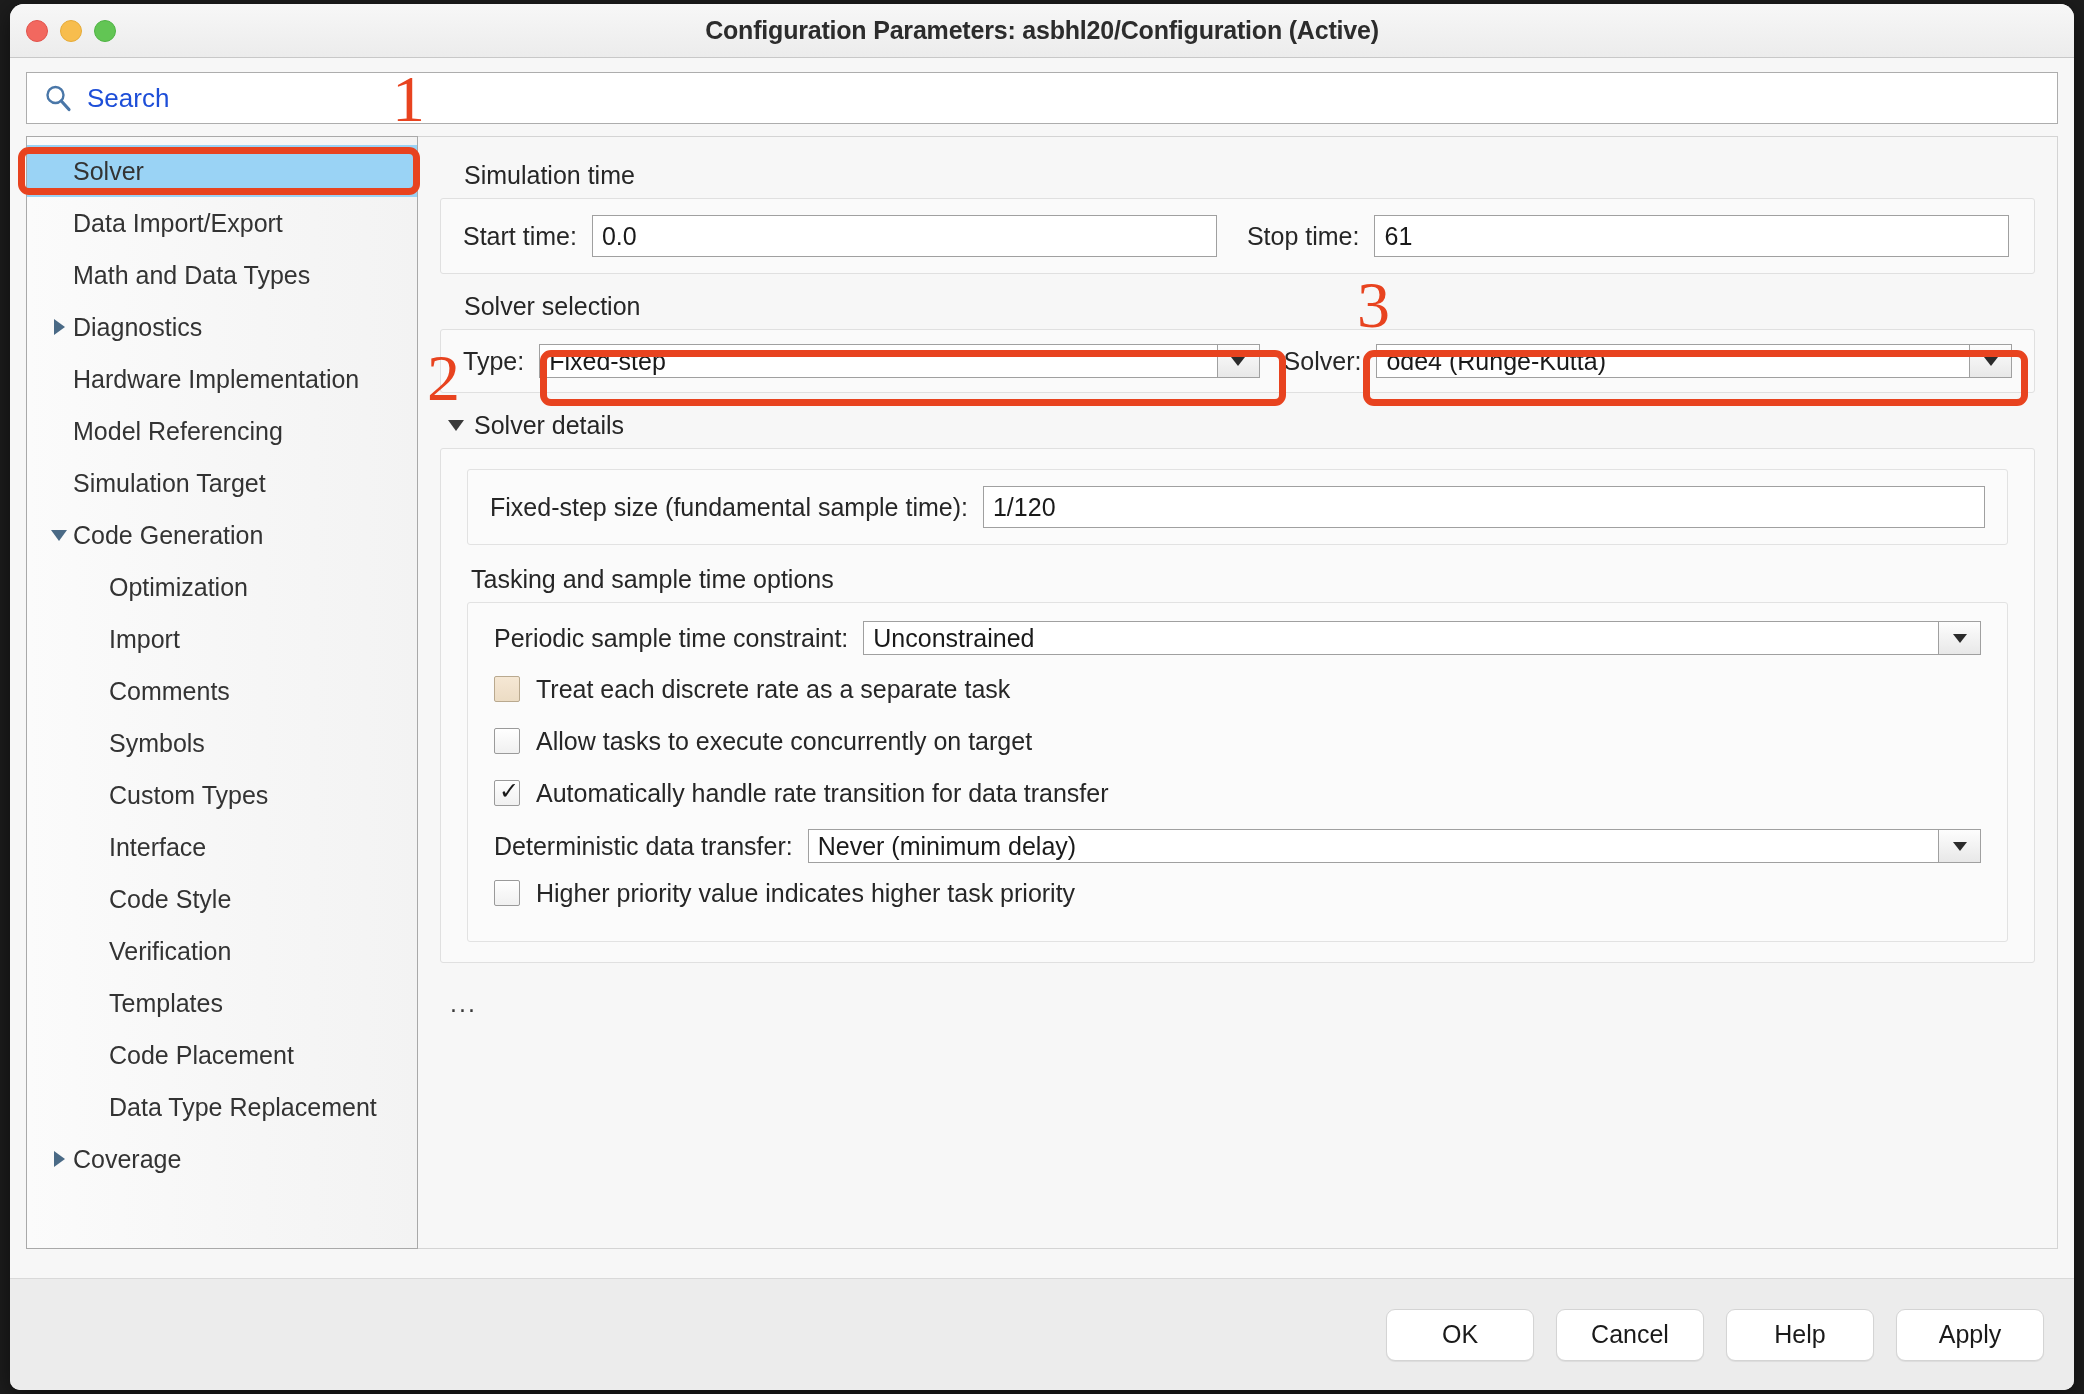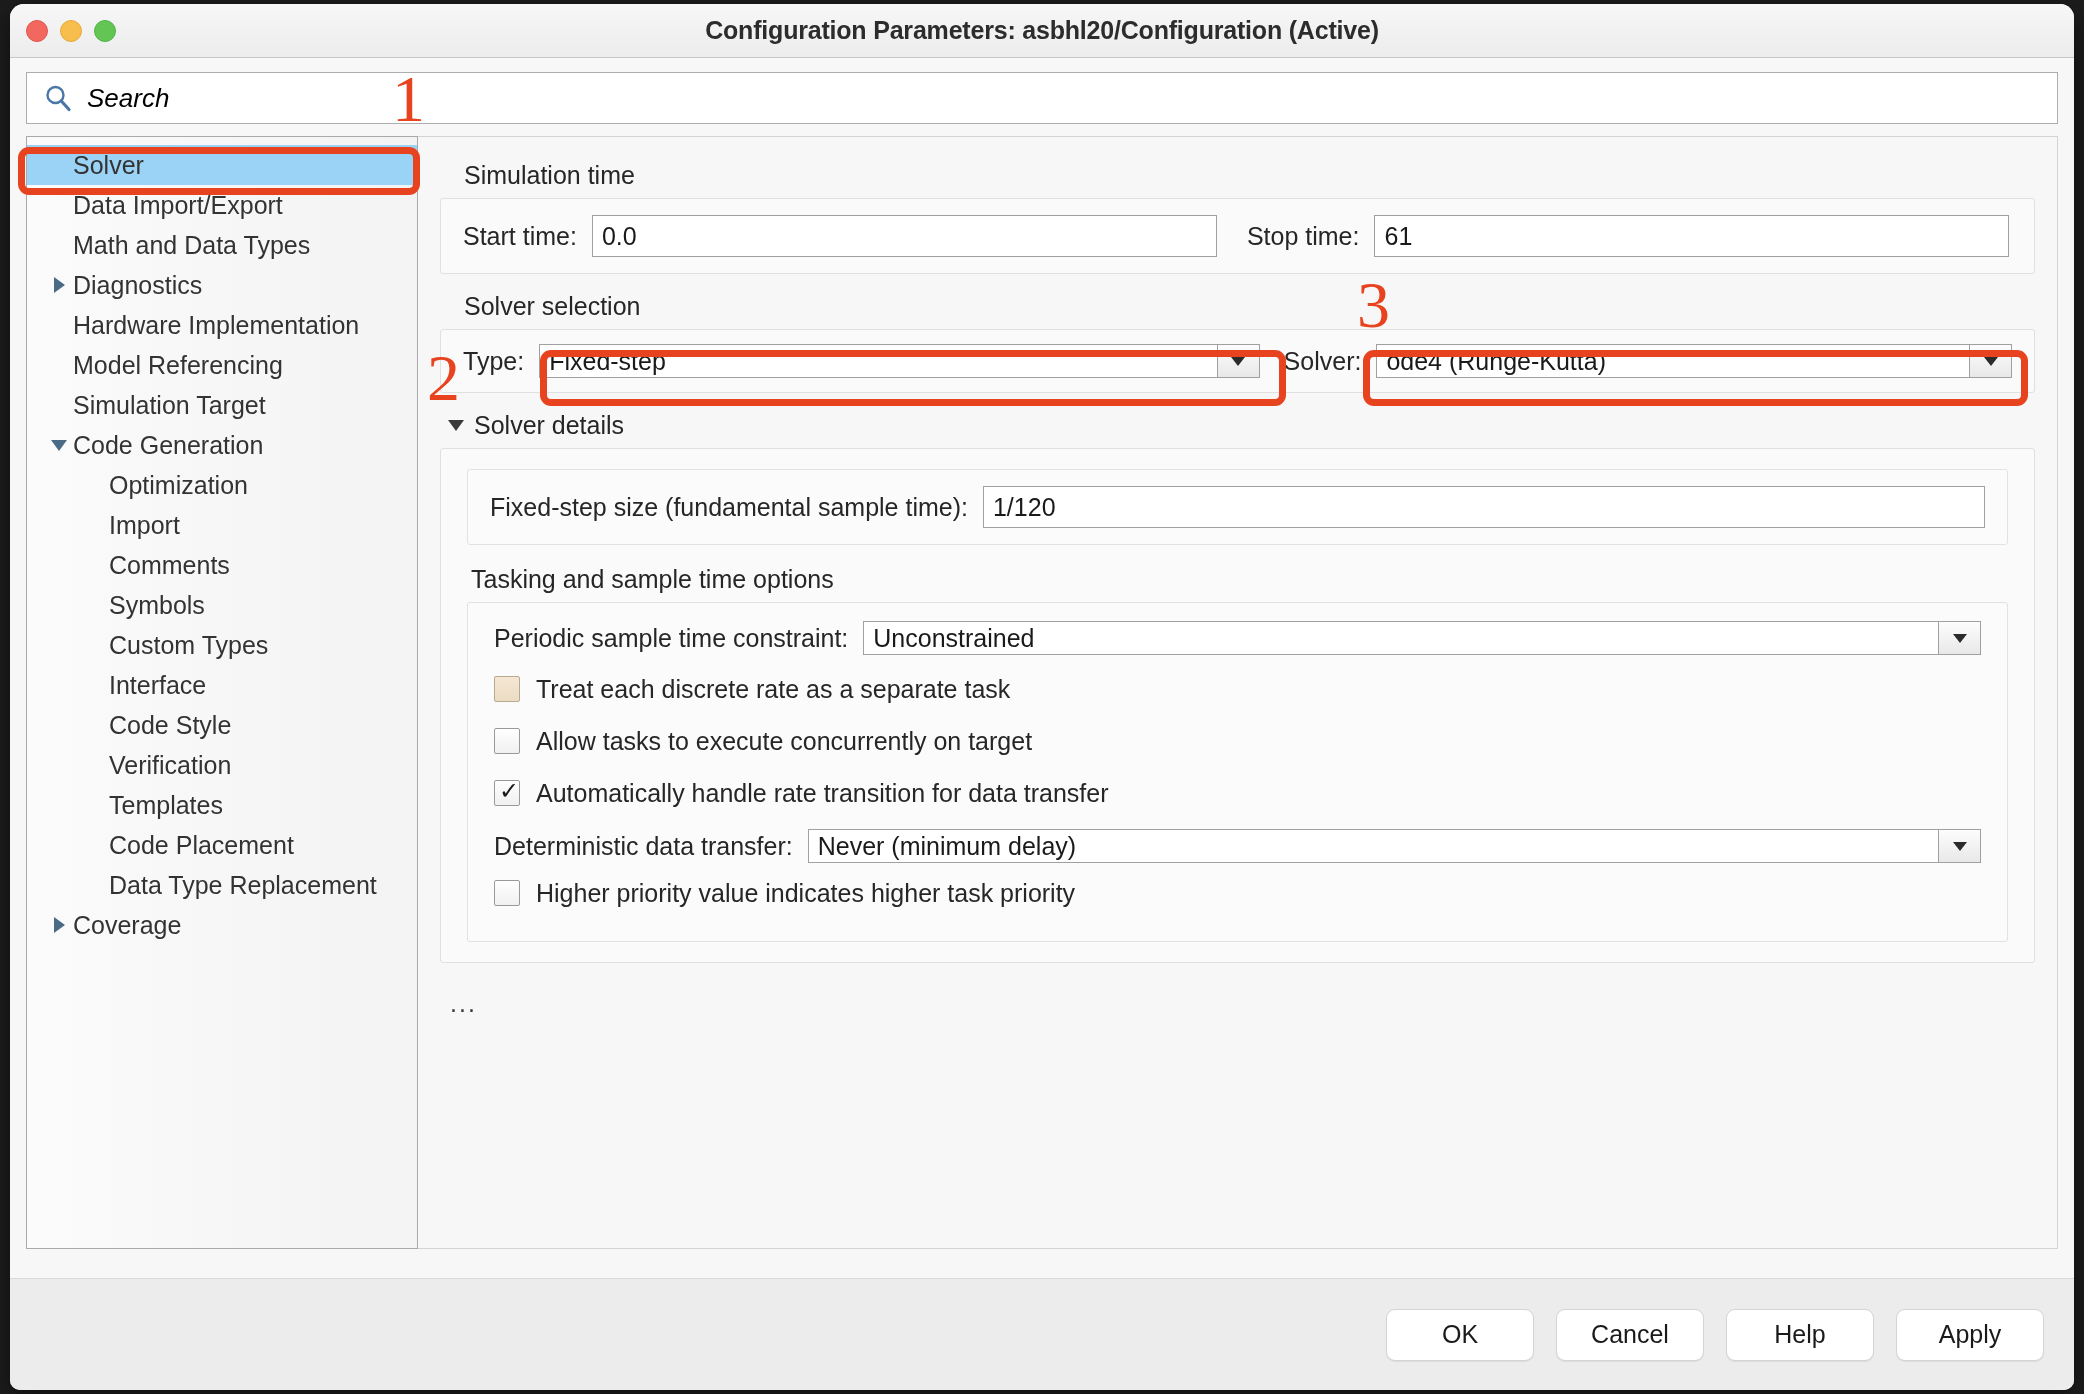--- a/index.html
+++ b/index.html
@@ -70,22 +70,21 @@
     background: #ffffff;
     border: 1px solid #adadad;
     display: flex;
     align-items: center;
     padding-left: 16px;
     gap: 14px;
   }
   .search-icon { width: 30px; height: 30px; display:block; }
   .search-text {
     font-size: 26px;
-    font-style: italic;
-    color: #000000;
+    color: #1d4ed8;
   }
 
   
   .main {
     position: relative;
     margin-top: 12px;
     height: 1113px;
     display: flex;
     gap: 0;
   }
@@ -94,21 +93,21 @@
   .sidebar {
     width: 392px;
     flex: 0 0 392px;
     background: linear-gradient(90deg,#fbfbfb 0%, #f6f6f6 60%, #f3f3f3 100%);
     border: 1px solid #a9a9a9;
     padding: 8px 0 0 0;
     overflow: hidden;
   }
   .tree-item {
     position: relative;
-    height: 40px;
+    height: 52px;
     display: flex;
     align-items: center;
     font-size: 25px;
     color: #333333;
     padding-left: 22px;
     white-space: nowrap;
   }
   .tree-item.selected {
     background: #9ad3f5;
   }

